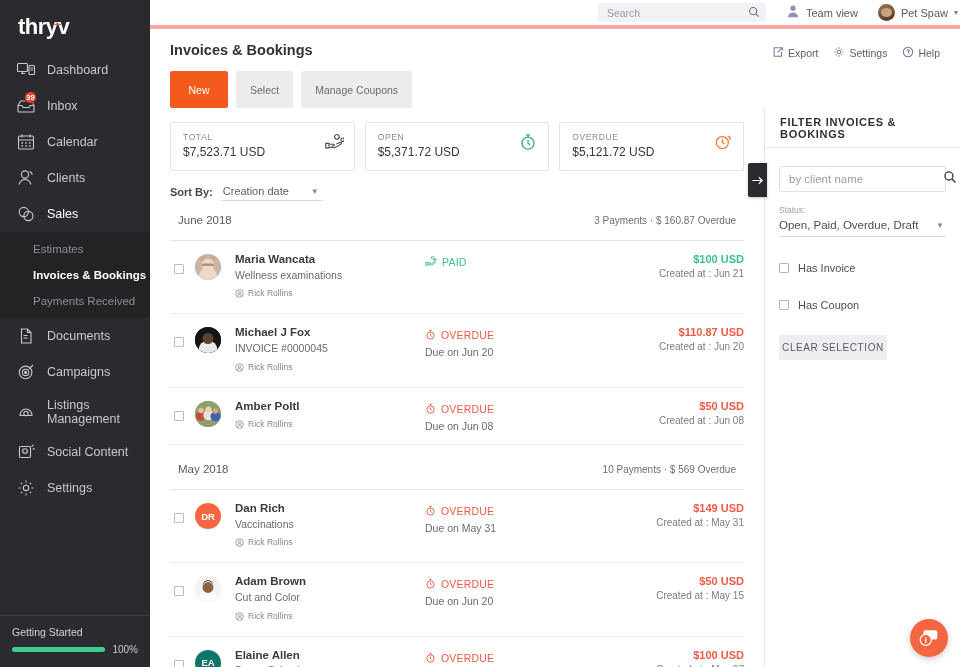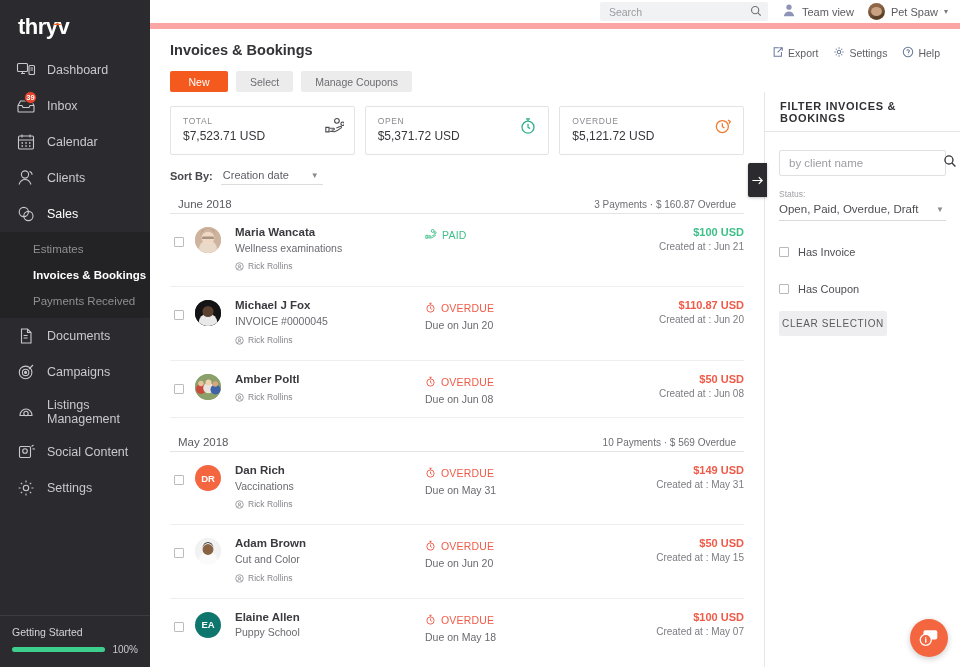--- a/index.html
+++ b/index.html
@@ -50,22 +50,22 @@
   }
   .gs-label { color: #d4d4d8; font-size: 10.5px; margin-bottom: 6px; }
   .gs-row { display: flex; align-items: center; gap: 7px; }
   .gs-bar { flex: 1 1 auto; height: 5px; background: #3ecf8e; border-radius: 3px; }
   .gs-pct { color: #c9c9cc; font-size: 10px; }
 
   
   .main { flex: 1 1 auto; display: flex; flex-direction: column; height: 667px; background: #fff; min-width: 0; }
 
   .topbar {
-    height: 29px; flex: 0 0 29px; background: #fff; border-bottom: 6px solid #fca5a5;
-    display: flex; align-items: center; justify-content: flex-end; padding-right: 12px; gap: 14px;
+    height: 29px; flex: 0 0 29px; background: #fff; border-bottom: 4px solid #fca5a5;
+    display: flex; align-items: center; justify-content: flex-end; padding-right: 2px; gap: 20px;
   }
   .search-box {
     width: 168px; height: 19px; background: #f1f2f4; border-radius: 2px;
     display: flex; align-items: center; padding: 0 6px 0 9px; gap: 4px;
   }
   .search-box input {
     border: none; background: transparent; outline: none; flex: 1 1 auto;
     font-size: 10.5px; color: #6b6b70; font-family: "Liberation Sans", sans-serif;
   }
   .search-box input::placeholder { color: #9a9aa0; }
@@ -85,21 +85,21 @@
   .page-head {
     padding: 13px 20px 0 20px; display: flex; align-items: flex-start; justify-content: space-between;
   }
   .page-title { font-size: 14.5px; font-weight: bold; color: #333338; }
   .head-actions { display: flex; align-items: center; gap: 15px; padding-top: 2px; }
   .head-action { display: flex; align-items: center; gap: 4px; cursor: pointer; }
   .head-action .t { font-size: 10.5px; color: #5f6066; }
 
   .tabbar { padding: 9px 20px 0 20px; display: flex; gap: 8px; }
   .tab {
-    height: 21px; border-radius: 2px; display: flex; align-items: center;
+    height: 37px; border-radius: 2px; display: flex; align-items: center;
     justify-content: center; padding: 0 14px; font-size: 10.5px;
     background: #ececed; color: #6c6c72; cursor: pointer;
   }
   .tab.primary { background: #f4591d; color: #ffffff; min-width: 58px; }
 
   .content-wrap { flex: 1 1 auto; display: flex; min-height: 0; }
   .list-col { flex: 1 1 auto; display: flex; flex-direction: column; min-width: 0; border-right: 1px solid #e6e6e8; }
 
   .stats { display: flex; gap: 10px; padding: 14px 20px 0 20px; }
   .stat {
@@ -116,21 +116,21 @@
     display: flex; align-items: center; gap: 22px; border-bottom: 1px solid #dcdcde;
     padding: 2px 4px 3px 2px; cursor: pointer; min-width: 82px;
   }
   .sort-select .v { font-size: 11px; color: #5e5e64; }
   .sort-select .a { font-size: 8px; color: #8a8a90; }
 
   .list-scroll { flex: 1 1 auto; overflow: hidden; padding: 0 20px 0 20px; margin-top: 9px; }
 
   .month-head {
     display: flex; align-items: center; justify-content: space-between;
-    padding: 4px 8px 3px 8px; border-bottom: 1px solid #e4e4e6;
+    padding: 4px 8px 14px 8px; border-bottom: 1px solid #e4e4e6;
   }
   .month-name { font-size: 11.5px; color: #5a5a60; }
   .month-meta { font-size: 10px; color: #6e6e74; }
 
   .row {
     display: flex; align-items: flex-start; padding: 11px 0 11px 0;
     border-bottom: 1px solid #eeeef0; position: relative;
   }
   .row:last-child { border-bottom: none; }
   .cb {
@@ -185,21 +185,21 @@
   }
   .fselect .v { font-size: 11.5px; color: #4e4e54; }
   .fselect .a { font-size: 8px; color: #8a8a90; }
   .fcheck { display: flex; align-items: center; gap: 9px; margin-top: 25px; cursor: pointer; }
   .fcheck .box {
     width: 10px; height: 10px; border: 1px solid #b8b8bd; border-radius: 1px; background: #fff;
     flex: 0 0 10px;
   }
   .fcheck .t { font-size: 11px; color: #4e4e54; }
   .clear-btn {
-    margin-top: 16px; background: #eeeef0; color: #5a5a60; font-size: 10px;
+    margin-top: 24px; background: #eeeef0; color: #5a5a60; font-size: 10px;
     letter-spacing: 0.6px; height: 25px; display: flex; align-items: center;
     justify-content: center; border-radius: 2px; cursor: pointer; width: 108px;
   }
 
   .collapse-tab {
     position: absolute; left: 748px; top: 163px; width: 19px; height: 34px;
     background: #2b2b2f; border-radius: 2px 0 0 2px;
     display: flex; align-items: center; justify-content: center; cursor: pointer;
     box-shadow: 0 1px 3px rgba(0,0,0,0.25); z-index: 5;
   }

